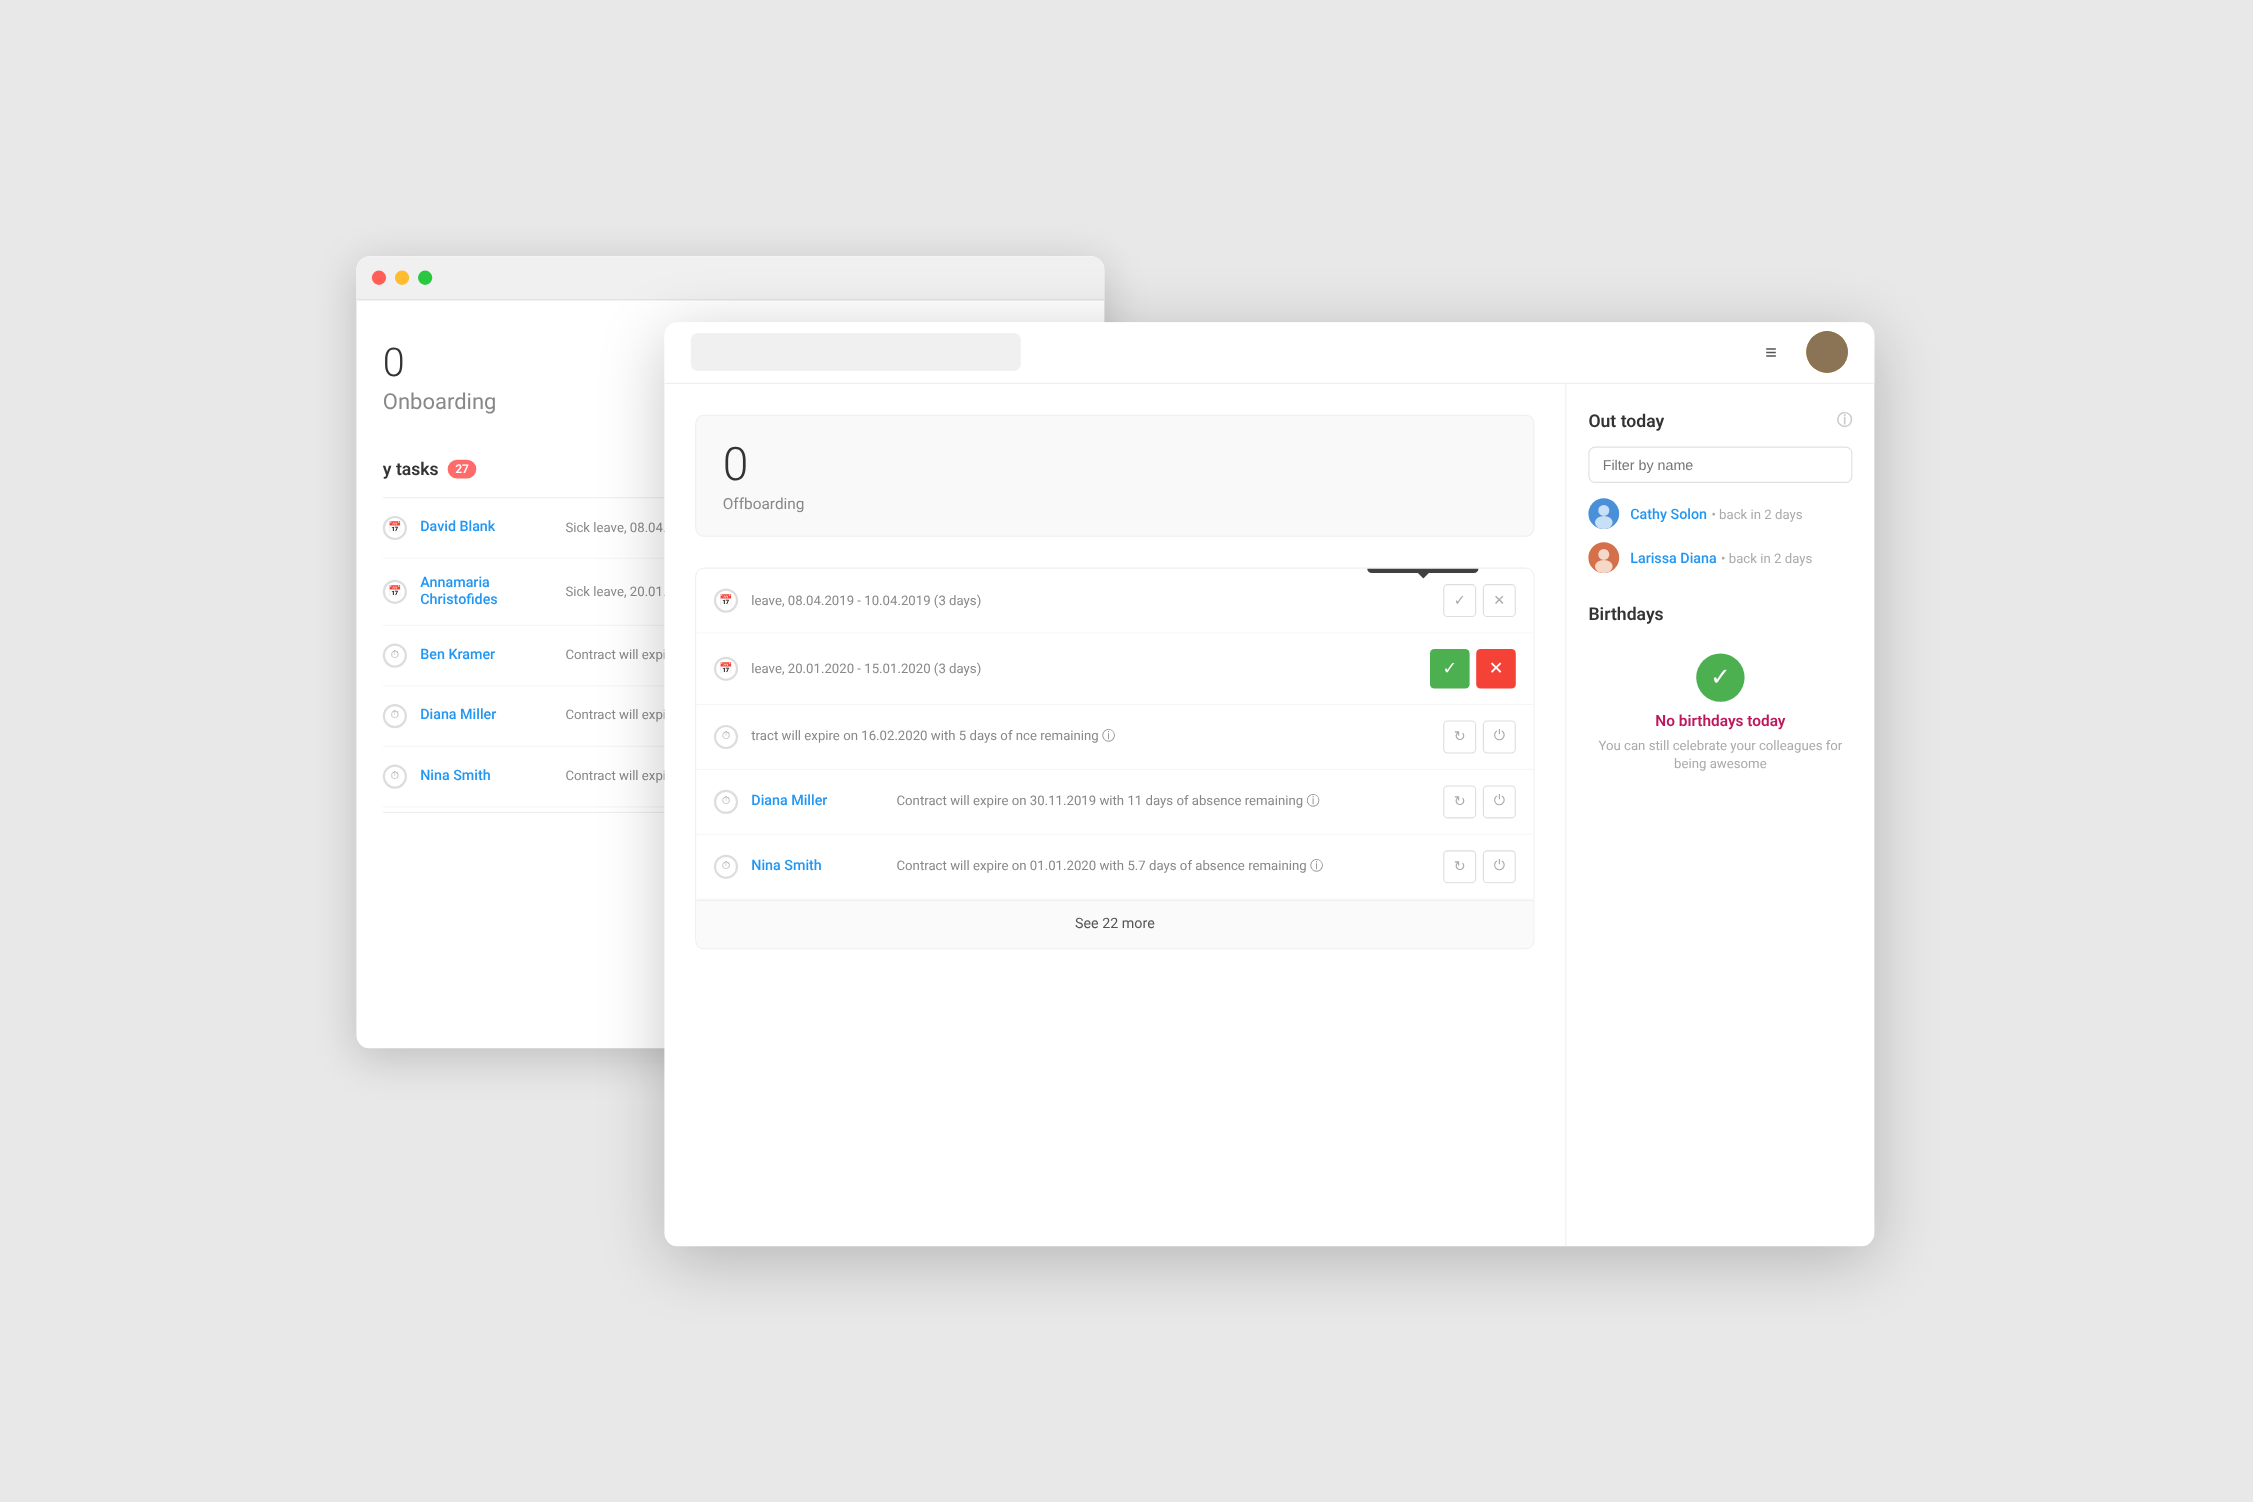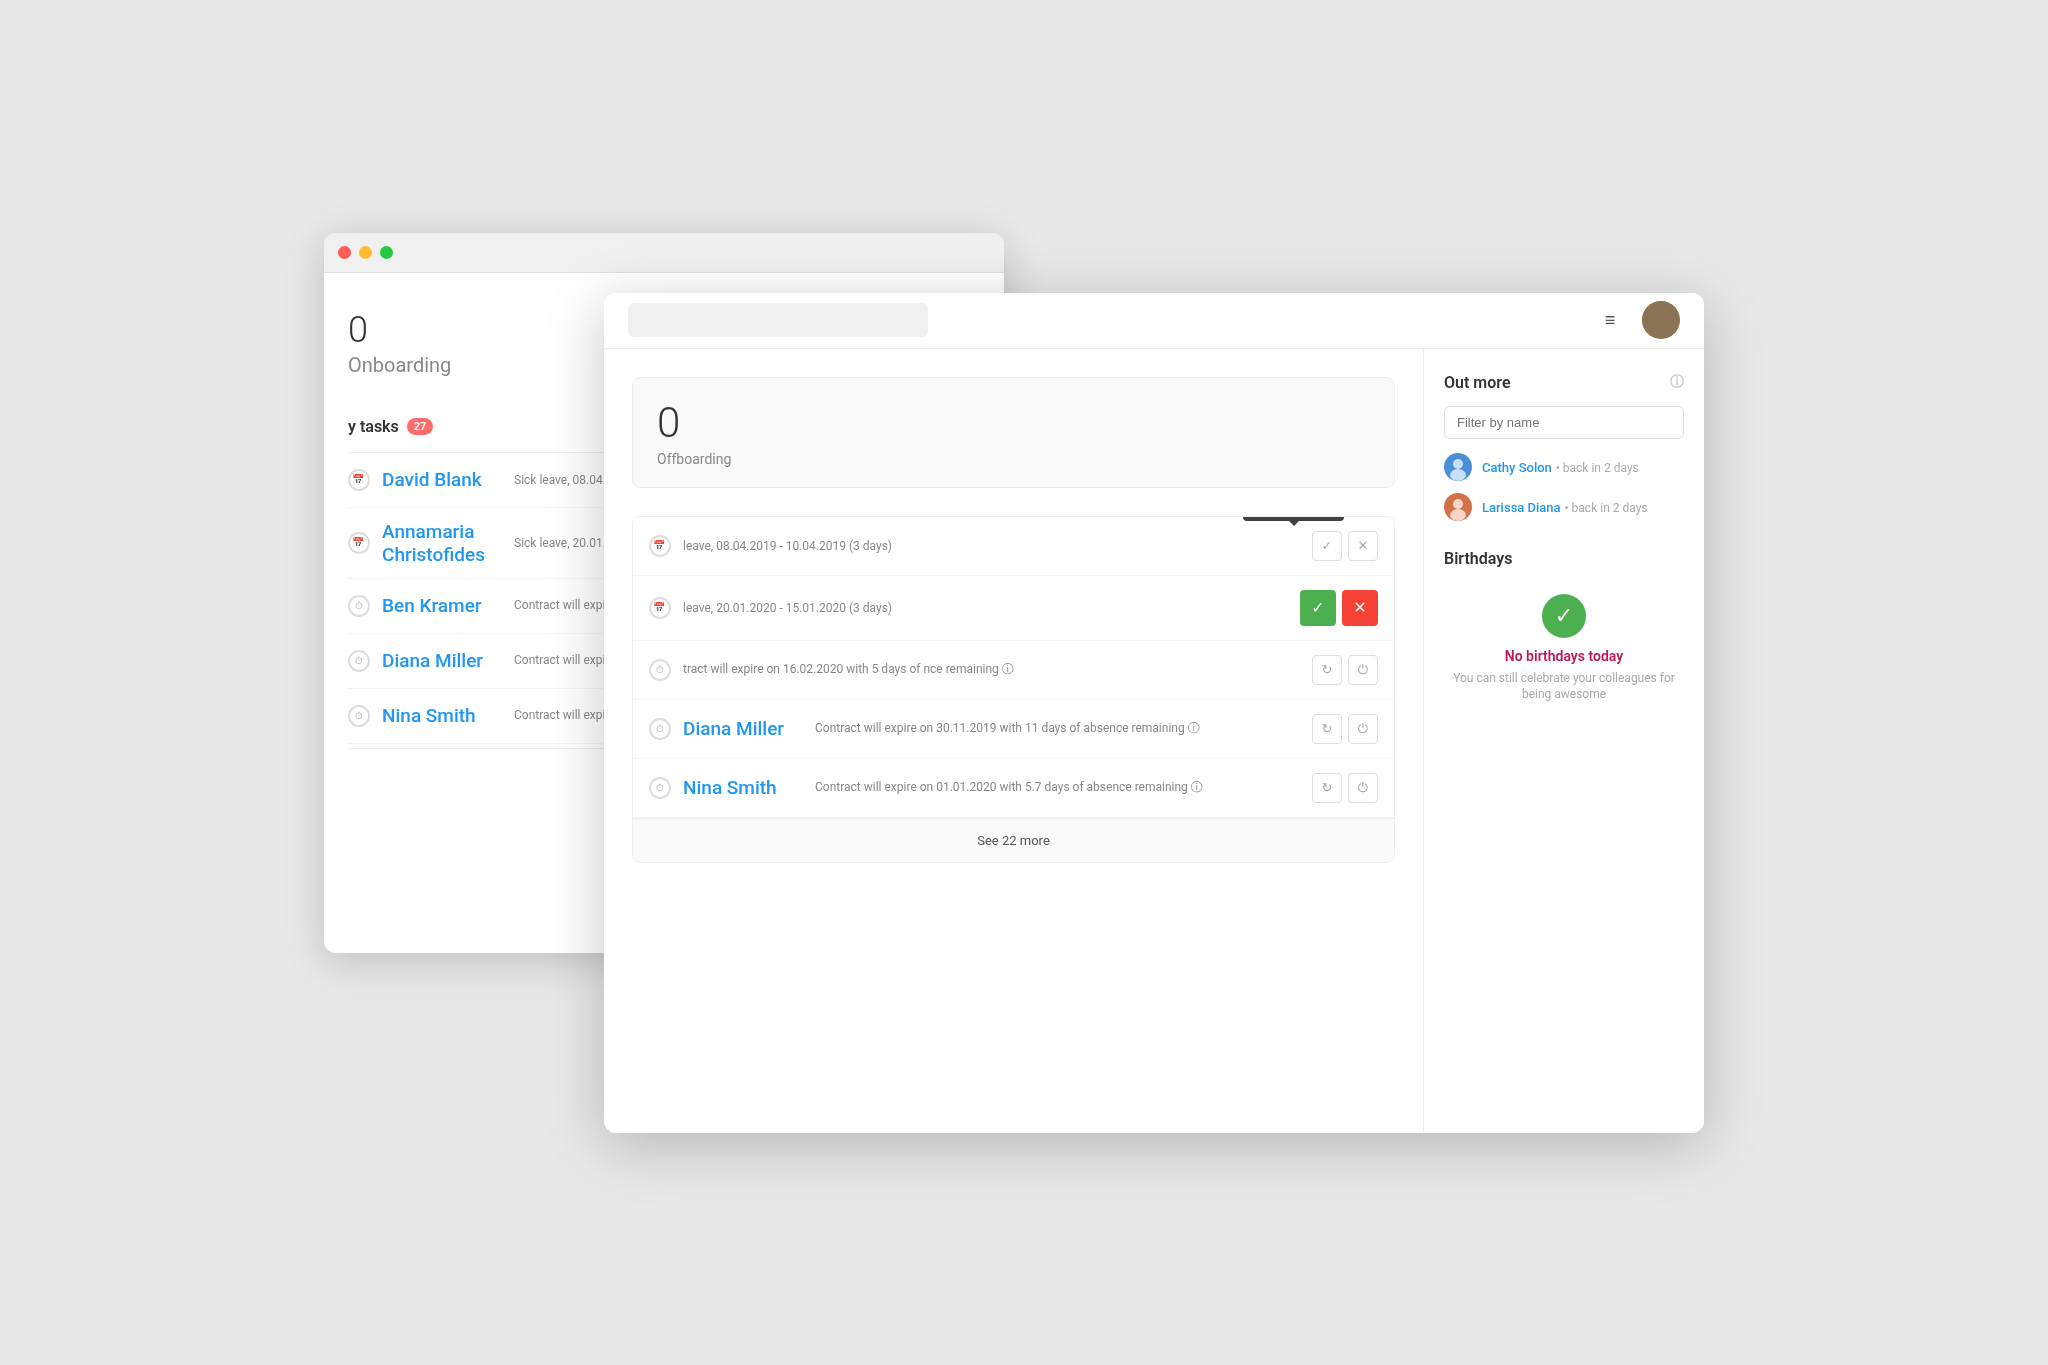--- a/index.html
+++ b/index.html
@@ -130,21 +130,21 @@
       font-size: 10px;
       color: #aaa;
     }
 
     .task-icon.clock {
       color: #aaa;
     }
 
     .task-name {
       color: #2196F3;
-      font-size: 19px;
+      font-size: 13px;
       font-weight: 500;
       min-width: 120px;
       cursor: pointer;
       text-decoration: none;
     }
 
     .task-desc {
       color: #888;
       font-size: 12px;
       flex: 1;
@@ -610,21 +610,21 @@
             </div>
           </div>
 
           <div class="front-see-more">See 22 more</div>
         </div>
       </div>
 
       <div class="right-panel">
         <div class="panel-section">
           <div class="panel-section-title">
-            <span>Out more</span>
+            <span>Out today</span>
             <span class="info-icon">ⓘ</span>
           </div>
           <input class="filter-input" type="text" placeholder="Filter by name" style="">
           <div class="person-row">
             <div class="person-avatar" style="background: #4a90d9;">
               <svg width="28" height="28" viewBox="0 0 28 28">
                 <circle cx="14" cy="11" r="5" fill="#c8e0f7"></circle>
                 <ellipse cx="14" cy="22" rx="8" ry="6" fill="#c8e0f7"></ellipse>
               </svg>
             </div>

